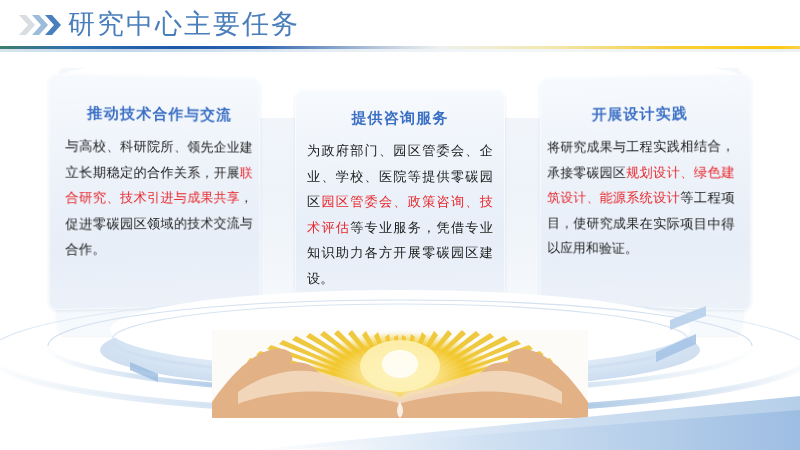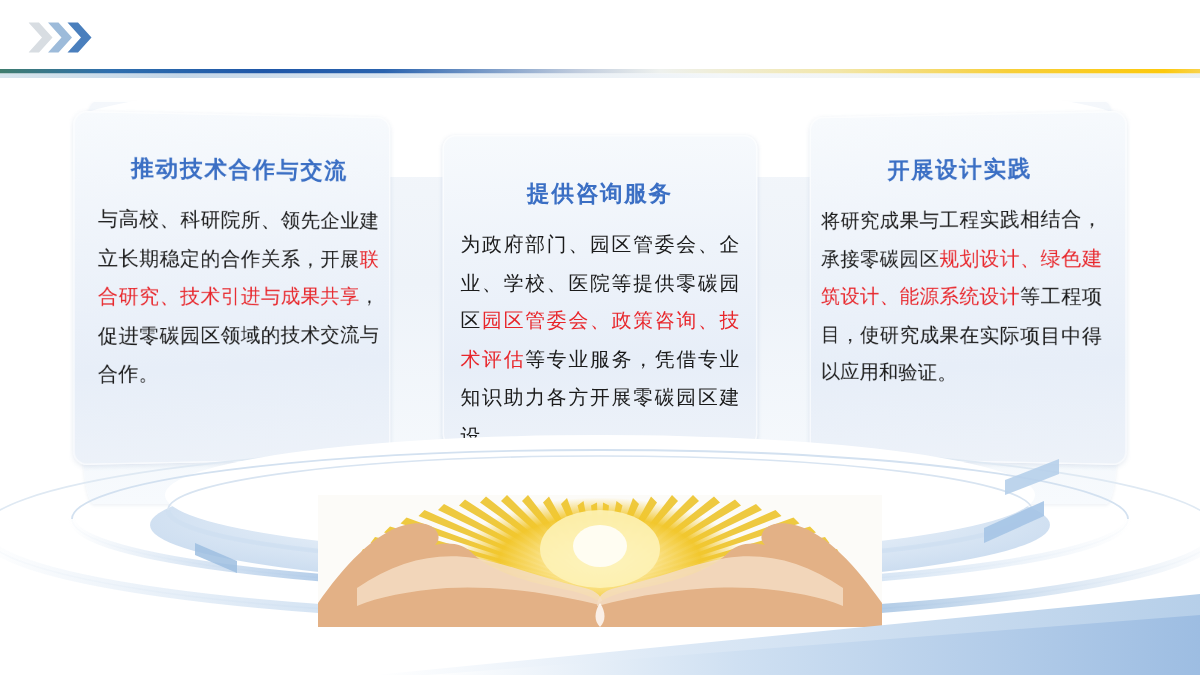--- a/index.html
+++ b/index.html
@@ -57,21 +57,21 @@
 
   .card-inner{position:absolute;inset:0;padding:0 12px;}
   .c1 .card-inner{padding-left:16px;padding-right:8px;}
   .c3 .card-inner{padding-left:8px;padding-right:16px;}
 
   .card-title{
     text-align:center;font-size:15px;font-weight:700;color:#3b6fc4;
     letter-spacing:1.2px;margin-top:28px;margin-bottom:10px;line-height:20px;
     white-space:nowrap;
   }
-  .c2 .card-title{margin-top:30px;}
+  .c2 .card-title{margin-top:18px;}
   .card-body{
     font-size:13.2px;line-height:25.5px;color:#1b1b1b;text-align:justify;
     letter-spacing:.1px;word-break:break-all;
   }
   .hl{color:#e8262b;}
 
   
   .rings{position:absolute;left:-20px;top:238px;width:840px;height:150px;}
 
   
@@ -88,20 +88,21 @@
   <div class="header">
 
     <div class="chevrons">
       <svg width="46" height="22" viewBox="0 0 46 22" style="position:absolute;left:0;top:0;">
         <path d="M0 1 L9 11 L0 21 L7 21 L16 11 L7 1 Z" fill="#d8dde2"></path>
         <path d="M13 1 L22 11 L13 21 L20 21 L29 11 L20 1 Z" fill="#9dbbda"></path>
         <path d="M26 1 L35 11 L26 21 L33 21 L42 11 L33 1 Z" fill="#4a7fbd"></path>
       </svg>
     </div>
 
+    <div class="title">研究中心主要任务</div>
 
     <div class="divider"></div>
     <div class="divider2"></div>
   </div>
 
   <div class="stage">
 
     <div class="backdrop"></div>
     <div class="backdrop-arc"></div>
 

